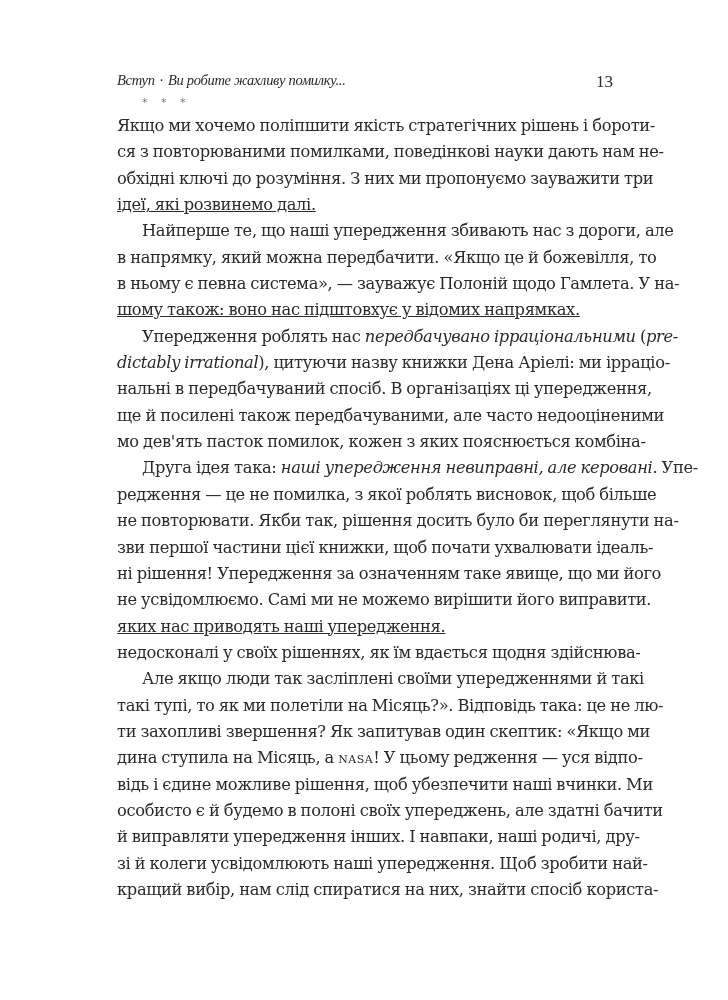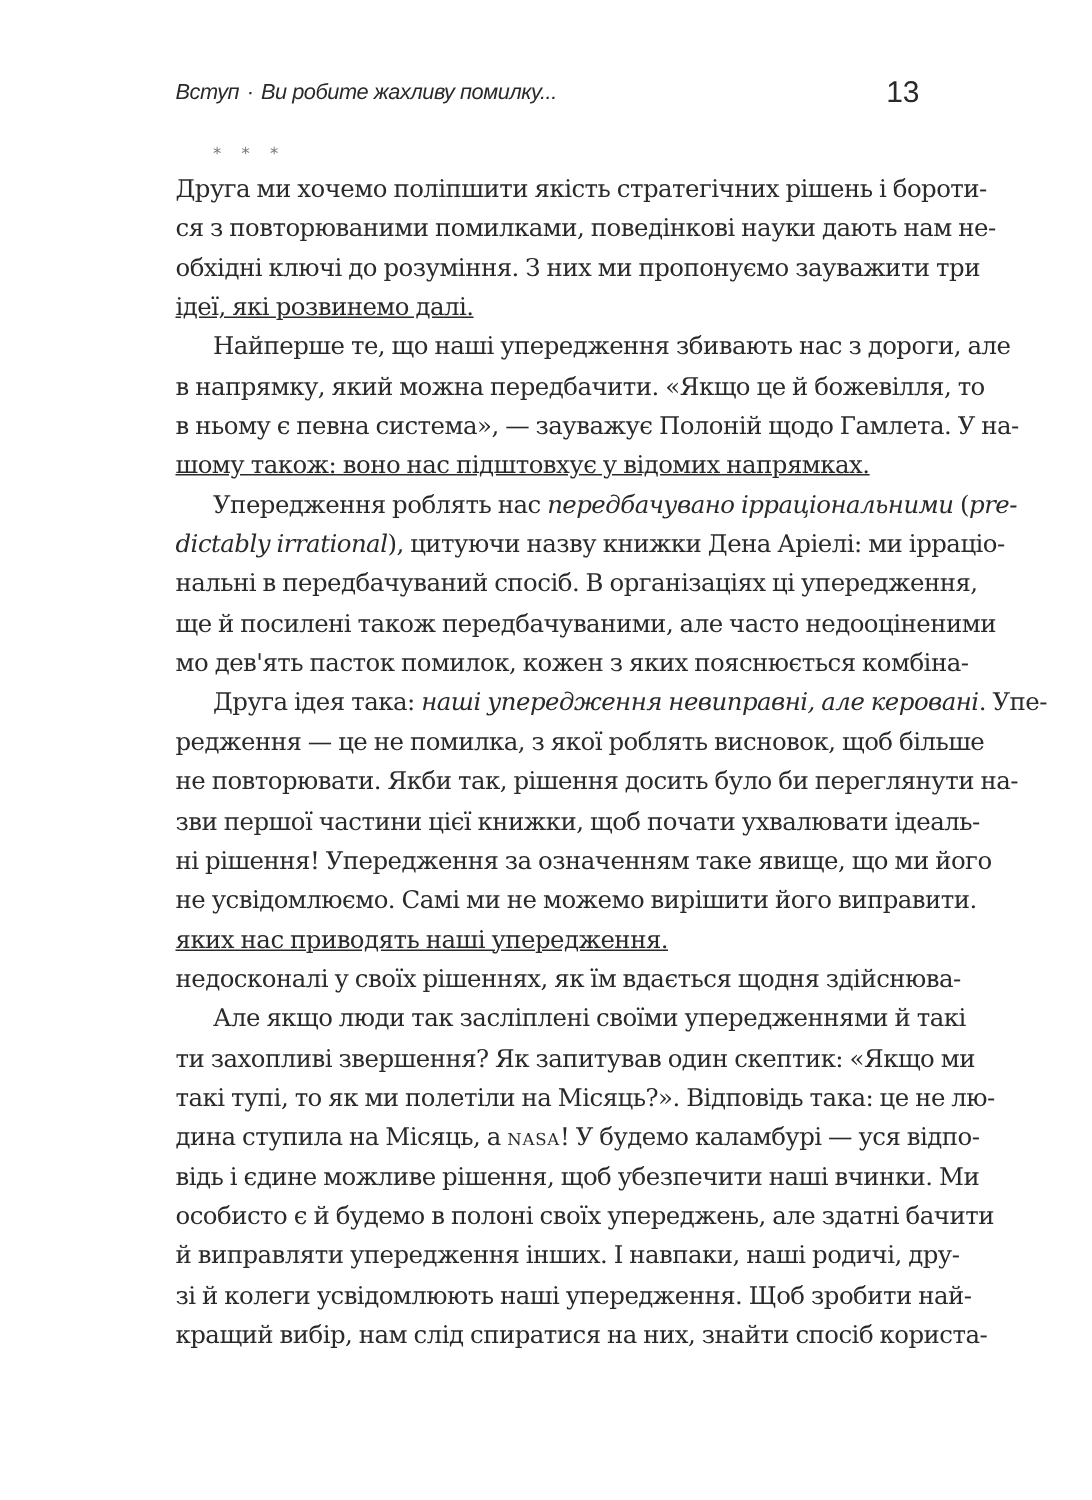--- a/index.html
+++ b/index.html
@@ -2,27 +2,27 @@
 <html><head>
   <meta charset="utf-8">
   <style>
     html, body { margin: 0; padding: 0; }
     body {
       width: 728px; height: 1000px; background: #ffffff; position: relative; overflow: hidden;
       font-family: "DejaVu Serif", "Liberation Serif", serif;
       color: #2a2a2a;
     }
     .header {
-      position: absolute; left: 117px; top: 50px; width: 496px; height: 24px;
-      display: flex; justify-content: space-between; align-items: center;
-      font-family: Liberation Sans, sans-serif;
+      position: absolute; left: 117px; top: 72px; width: 496px; height: 24px;
+      display: flex; justify-content: space-between; align-items: flex-start;
+      font-family: Liberation Serif, serif;
     }
     .running-head { font-style: italic; font-size: 14.5px; color: #2a2a2a; letter-spacing: -0.3px; }
     .running-head .sep { margin: 0 5px; }
-    .page-num { font-size: 20px; color: #2a2a2a; }
+    .page-num { font-size: 17px; color: #2a2a2a; }
     .stars {
       position: absolute; left: 142px; top: 96px; font-size: 11px; color: #777; letter-spacing: 5px;
       font-family: "DejaVu Sans", sans-serif;
     }
     .body-text {
       position: absolute; left: 117px; top: 113px; width: 496px;
       font-size: 16.3px; line-height: 26.35px; text-align: justify;
       letter-spacing: -0.35px; word-spacing: -0.5px;
     }
     .line { display: block; white-space: nowrap; text-align: justify; text-align-last: justify; height: 26.35px; overflow: visible; }
@@ -36,21 +36,21 @@
 
 <div class="header">
   <span class="running-head"><span>Вступ</span><span class="sep">·</span><span>Ви робите жахливу помилку...</span></span>
   <span class="page-num">13</span>
 </div>
 
 <div class="stars">* * *</div>
 
 <div class="body-text" id="body-text">
     <div>
-      <span class="line"><span>Друга ми хочемо поліпшити якість стратегічних рішень і борoти-</span></span>
+      <span class="line"><span>Якщо ми хочемо поліпшити якість стратегічних рішень і борoти-</span></span>
       <span class="line"><span>ся з повторюваними помилками, поведінкові науки дають нам не-</span></span>
       <span class="line"><span>обхідні ключі до розуміння. З них ми пропонуємо зауважити три</span></span>
       <span class="line last"><span>ідеї, які розвинемо далі.</span></span>
     </div>
     <div>
       <span class="line indent"><span>Найперше те, що наші упередження збивають нас з дороги, але</span></span>
       <span class="line"><span>в напрямку, який можна передбачити. «Якщо це й божевілля, то</span></span>
       <span class="line"><span>в ньому є певна система», — зауважує Полоній щодо Гамлета. У на-</span></span>
       <span class="line last"><span>шому також: воно нас підштовхує у відомих напрямках.</span></span>
     </div>
@@ -66,22 +66,22 @@
       <span class="line"><span>редження — це не помилка, з якої роблять висновок, щоб більше</span></span>
       <span class="line"><span>не повторювати. Якби так, рішення досить було би переглянути на-</span></span>
       <span class="line"><span>зви першої частини цієї книжки, щоб почати ухвалювати ідеаль-</span></span>
       <span class="line"><span>ні рішення! Упередження за означенням таке явище, що ми його</span></span>
       <span class="line"><span>не усвідомлюємо. Самі ми не можемо вирішити його виправити.</span></span>
       <span class="line last"><span>яких нас приводять наші упередження.</span></span>
     </div>
     <div>
       <span class="line"><span>недосконалі у своїх рішеннях, як їм вдається щодня здійснюва-</span></span>
       <span class="line indent"><span>Але якщо люди так засліплені своїми упередженнями й такі</span></span>
+      <span class="line"><span>такі тупі, то як ми полетіли на Місяць?». Відповідь така: це не лю-</span></span>
       <span class="line"><span>ти захопливі звершення? Як запитував один скептик: «Якщо ми</span></span>
-      <span class="line"><span>такі тупі, то як ми полетіли на Місяць?». Відповідь така: це не лю-</span></span>
-      <span class="line"><span>дина ступила на Місяць, а </span><span class="sc">nasa</span><span>! У будемо каламбурі — уся відпо-</span></span>
+      <span class="line"><span>дина ступила на Місяць, а </span><span class="sc">nasa</span><span>! У цьому редження — уся відпо-</span></span>
       <span class="line"><span>відь і єдине можливе рішення, щоб убезпечити наші вчинки. Ми</span></span>
       <span class="line"><span>особисто є й будемо в полоні своїх упереджень, але здатні бачити</span></span>
       <span class="line"><span>й виправляти упередження інших. І навпаки, наші родичі, дру-</span></span>
       <span class="line"><span>зі й колеги усвідомлюють наші упередження. Щоб зробити най-</span></span>
       <span class="line"><span>кращий вибір, нам слід спиратися на них, знайти спосіб корист</span><span>а-</span></span>
     </div>
   </div>
 
 </body></html>

